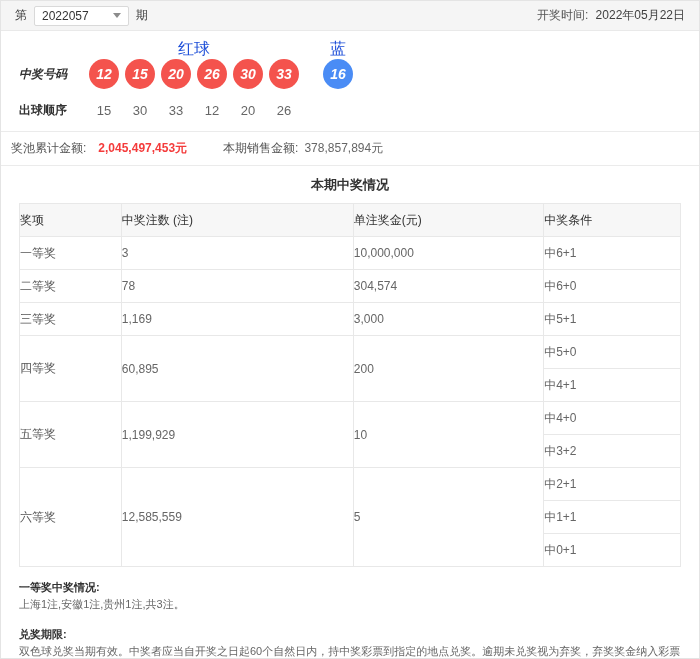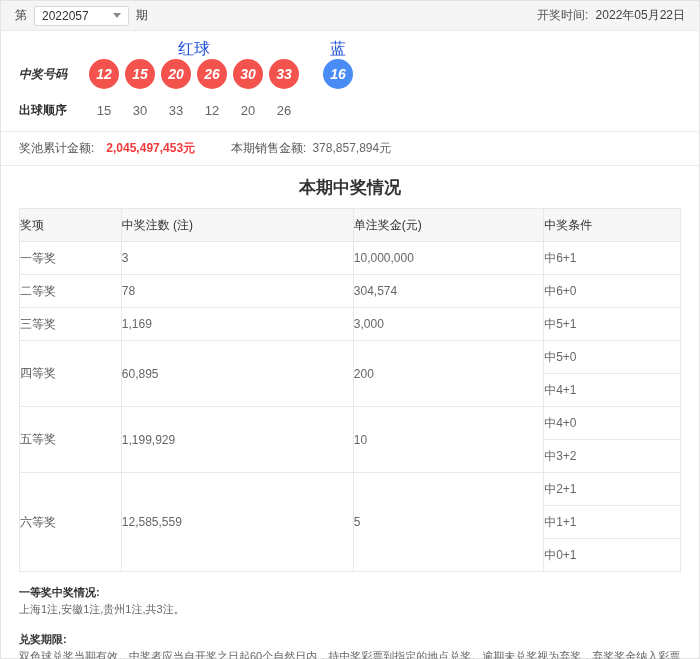--- a/index.html
+++ b/index.html
@@ -46,30 +46,30 @@
     align-items:center; justify-content:center; flex:0 0 auto;
   }
   .ball.red  { background:#f4534d; }
   .ball.blue { background:#4a8cf5; margin-left:24px; }
   .order-row { display:flex; align-items:center; margin-top:12px; height:18px; }
   .order-nums { display:flex; gap:6px; }
   .order-num { width:30px; text-align:center; font-size:13px; color:#666; }
 
   
   .amounts {
-    height:34px; display:flex; align-items:center; padding:0 18px;
+    height:34px; display:flex; align-items:center; padding:0 10px;
     border-bottom:1px solid #ebebeb; font-size:12px; color:#555;
   }
   .amounts .pool-value { color:#f43b3b; font-weight:bold; margin-left:12px; }
   .amounts .sales-label { margin-left:36px; }
   .amounts .sales-value { color:#666; margin-left:6px; }
 
   
   .table-section { padding:0 18px; }
-  .table-title { text-align:center; font-size:17px; font-weight:bold; color:#333; margin:10px 0 9px; }
+  .table-title { text-align:center; font-size:13px; font-weight:bold; color:#333; margin:10px 0 9px; }
   table { width:100%; border-collapse:collapse; table-layout:fixed; }
   th, td {
     border:1px solid #e8e8e8; height:33px; font-size:12px;
     text-align:left; vertical-align:middle; color:#666; font-weight:normal;
   }
   thead th { background:#f7f7f7; color:#333; }
   col.c1 { width:15.4%; } col.c2 { width:35.1%; }
   col.c3 { width:28.8%; } col.c4 { width:20.7%; }
   td.prize { color:#555; }
 

